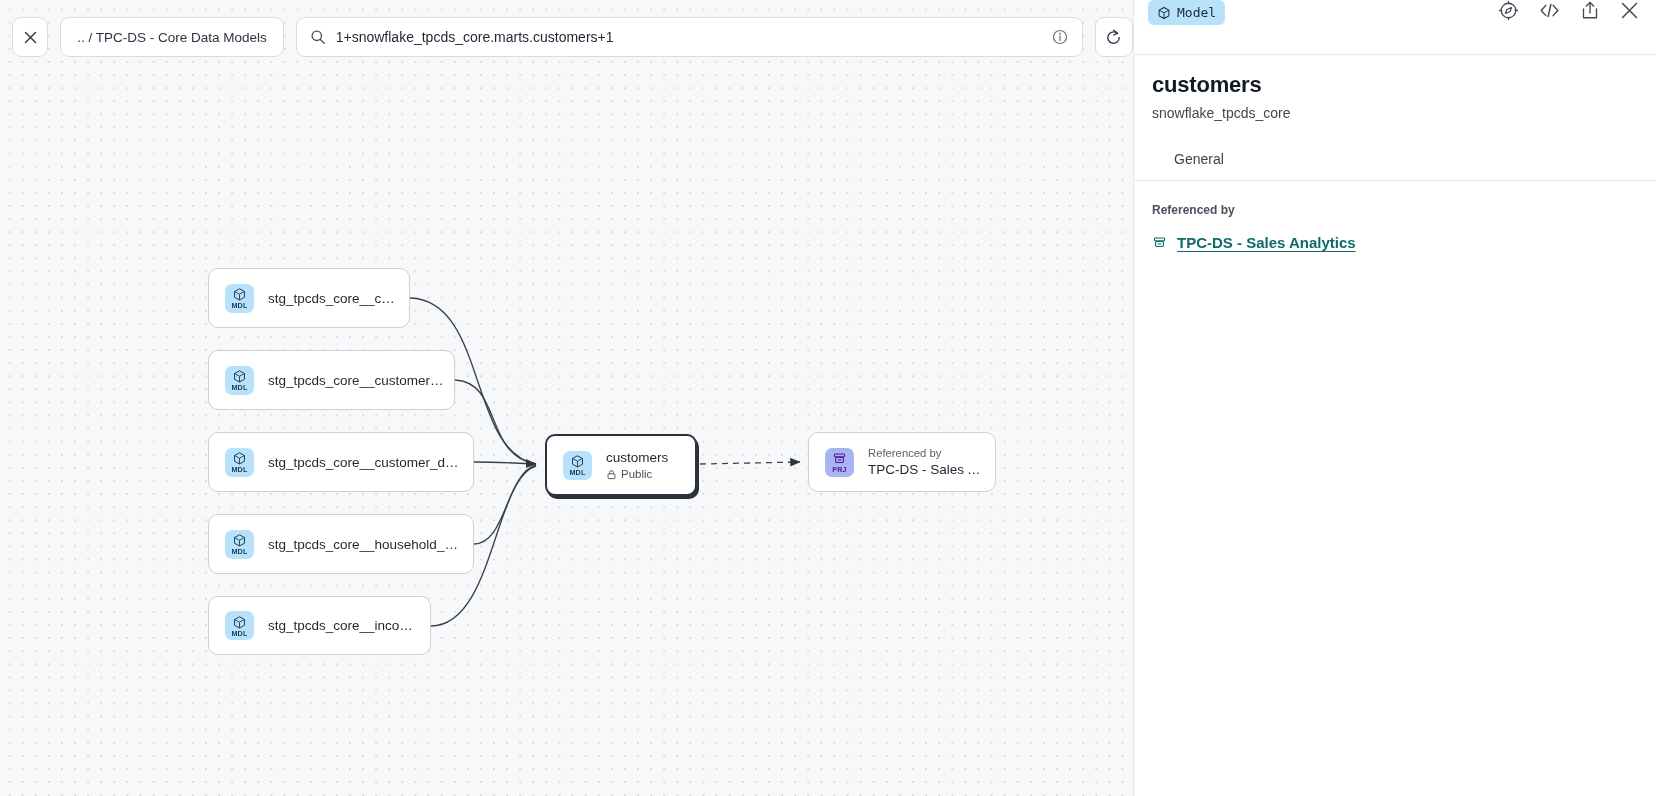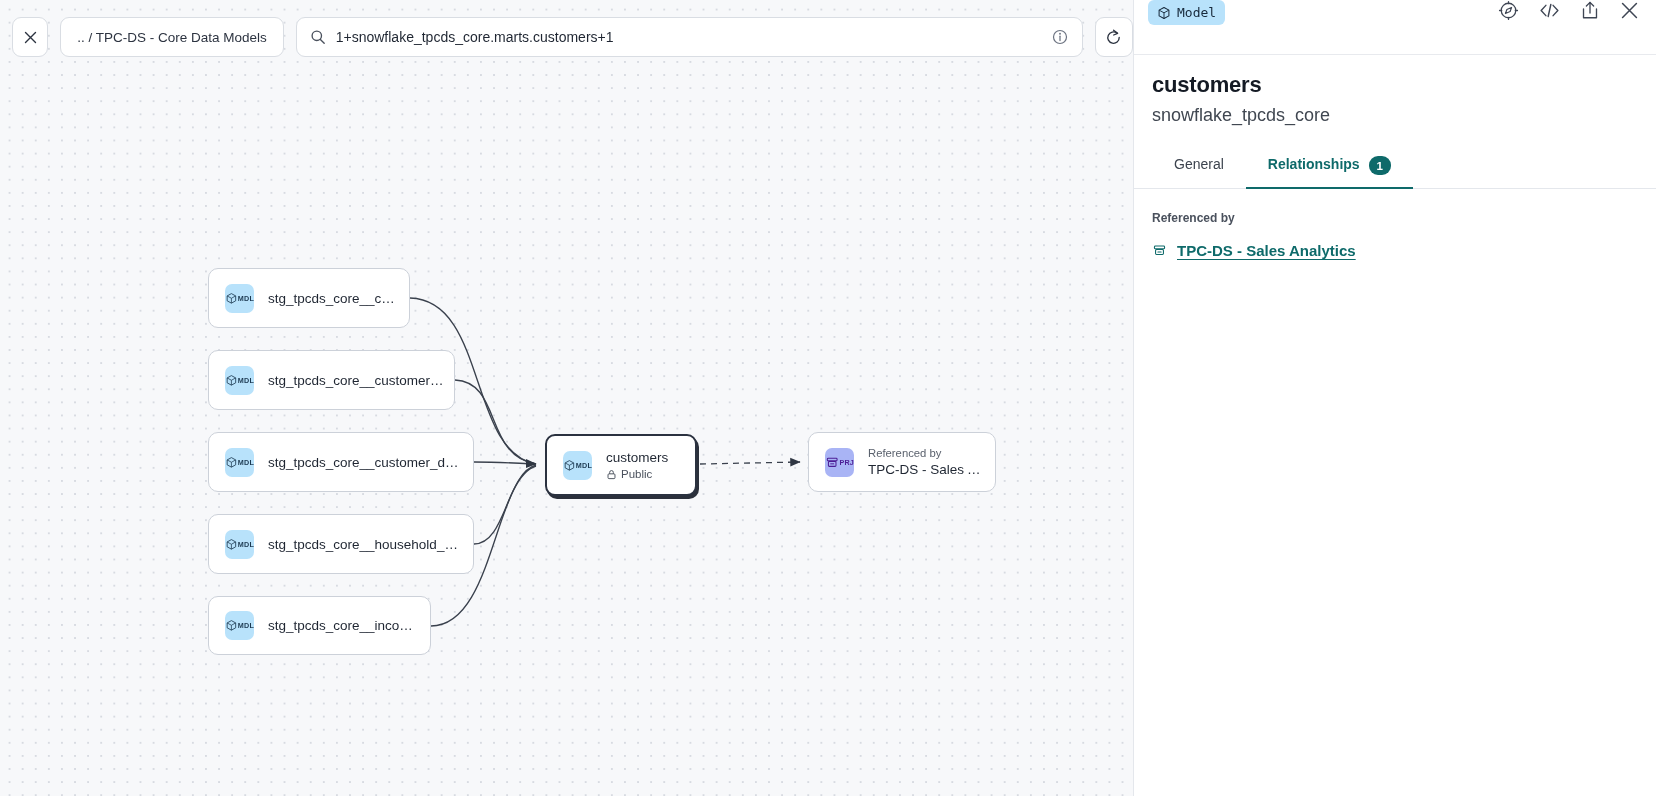--- a/index.html
+++ b/index.html
@@ -79,21 +79,21 @@
     gap: 14px;
     cursor: pointer;
   }
   .node.selected {
     border: 2px solid #2b3240;
     box-shadow: 2px 3px 0 rgba(20,26,38,.9);
   }
   .badge {
     width: 29px; height: 29px;
     border-radius: 7px;
-    display: flex; flex-direction: row;
+    display: flex; flex-direction: column;
     align-items: center; justify-content: center;
     flex: 0 0 auto;
     gap: 0px;
   }
   .badge.mdl { background: #b8e2fb; color: #1d3a52; }
   .badge.prj { background: #a9b4f5; color: #4c1d95; }
   .badge .bl { font-size: 7.2px; font-weight: 700; letter-spacing: .2px; line-height: 7px; }
   .node-text { display: flex; flex-direction: column; gap: 3px; overflow: hidden; padding-right: 10px; }
   .node-title { font-size: 13.5px; color: #1f2632; white-space: nowrap; overflow: hidden; text-overflow: ellipsis; }
   .node-sub { font-size: 11.5px; color: #4a515d; display: flex; align-items: center; gap: 4px; white-space: nowrap; text-align: center; }
@@ -121,21 +121,21 @@
     padding: 0 9px;
     display: flex; align-items: center; gap: 6px;
     font-size: 13px;
     font-family: "DejaVu Sans Mono", monospace;
     cursor: pointer;
   }
   #panel-actions { margin-left: auto; display: flex; align-items: center; gap: 19px; }
   .act { cursor: pointer; display: flex; }
   #panel-head { padding: 17px 18px 0 18px; }
   #entity-name { font-size: 22px; font-weight: 700; color: #141a24; letter-spacing: -.2px; }
-  #entity-source { font-size: 18px; color: #404751; margin-top: 7px; }
+  #entity-source { font-size: 14px; color: #404751; margin-top: 7px; }
   #tabs {
     display: flex; gap: 0;
     margin-top: 22px; padding: 0 18px;
     border-bottom: 1px solid #e4e7ec;
   }
   .tab {
     padding: 8px 22px 13px 22px;
     font-size: 14px;
     color: #3c434e;
     cursor: pointer;
@@ -365,24 +365,20 @@
 
     <div id="panel-head">
       <div id="entity-name">customers</div>
       <div id="entity-source">snowflake_tpcds_core</div>
     </div>
 
     <div id="tabs">
         <div class="tab">
           <span>General</span>
         </div>
-        <div class="tab active">
-          <span>Relationships</span>
-          <span class="tab-badge">1</span>
-        </div>
       </div>
 
     <div id="panel-body">
       <div id="ref-label">Referenced by</div>
       <div id="ref-list">
           <div id="ref-link">
             <span style="color:#0e6a6a">
               <svg class="ic" width="15" height="15" viewBox="0 0 16 16">
                 <rect x="2.6" y="3.2" width="10.8" height="3.0" rx="1" fill="none" stroke="currentColor" stroke-width="1.15"></rect>
                 <rect x="3.8" y="6.9" width="8.4" height="5.4" rx="1" fill="none" stroke="currentColor" stroke-width="1.15"></rect>

